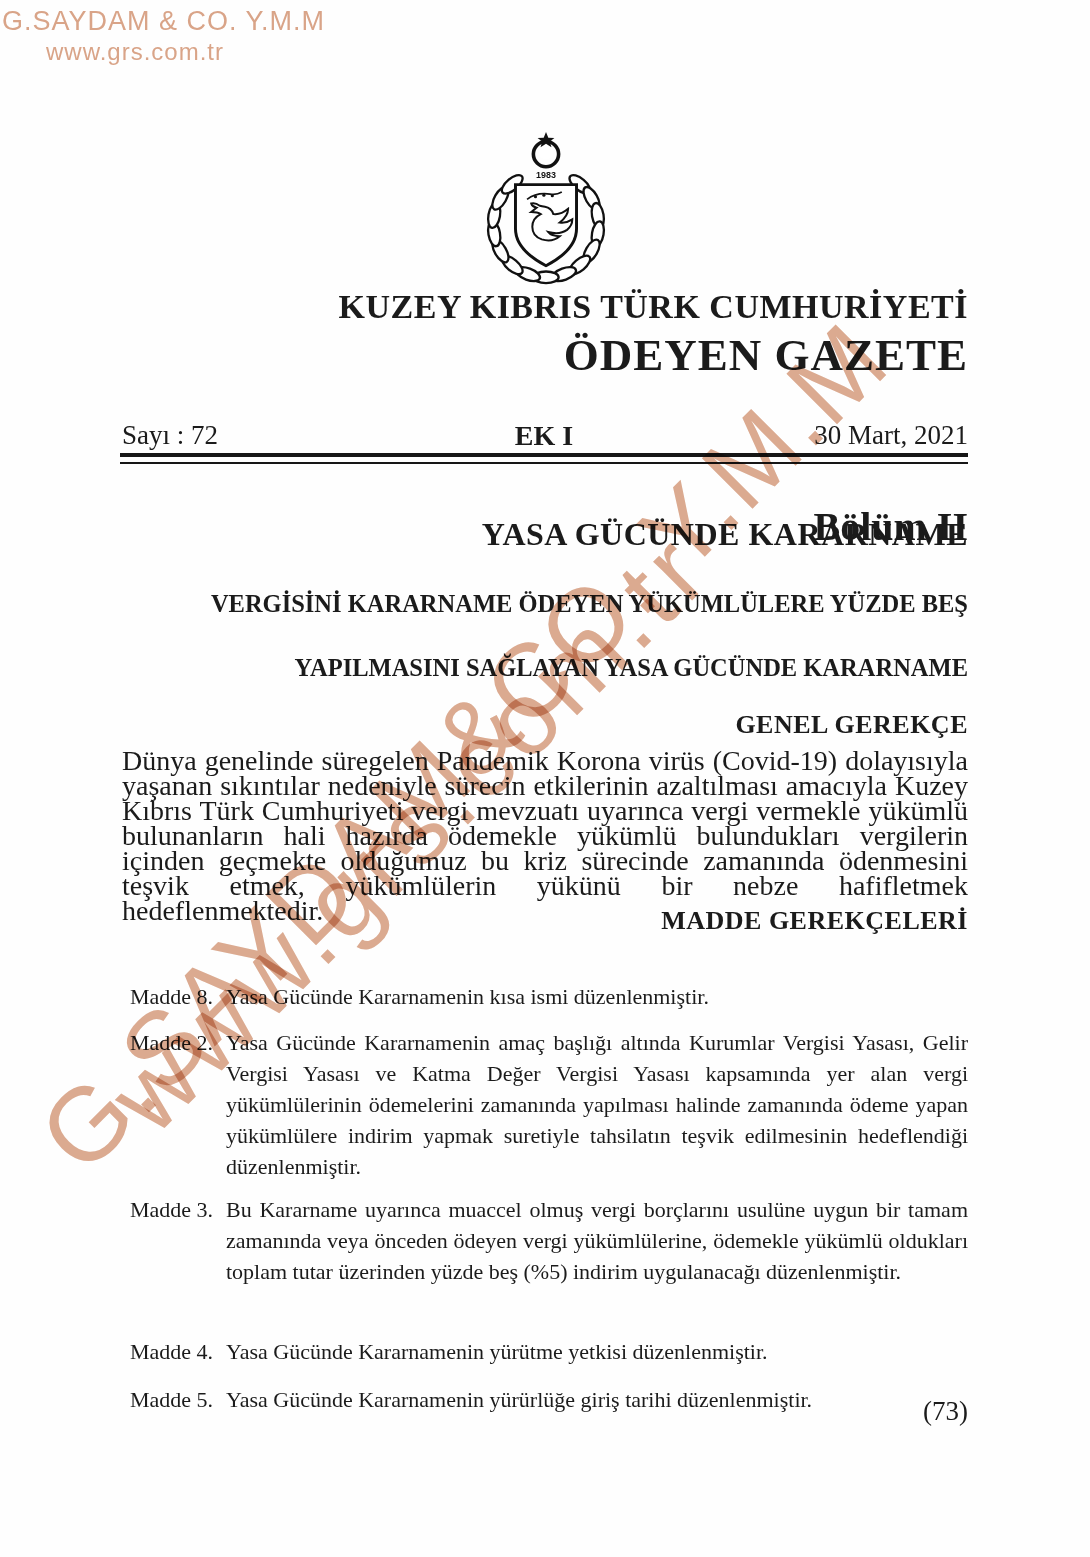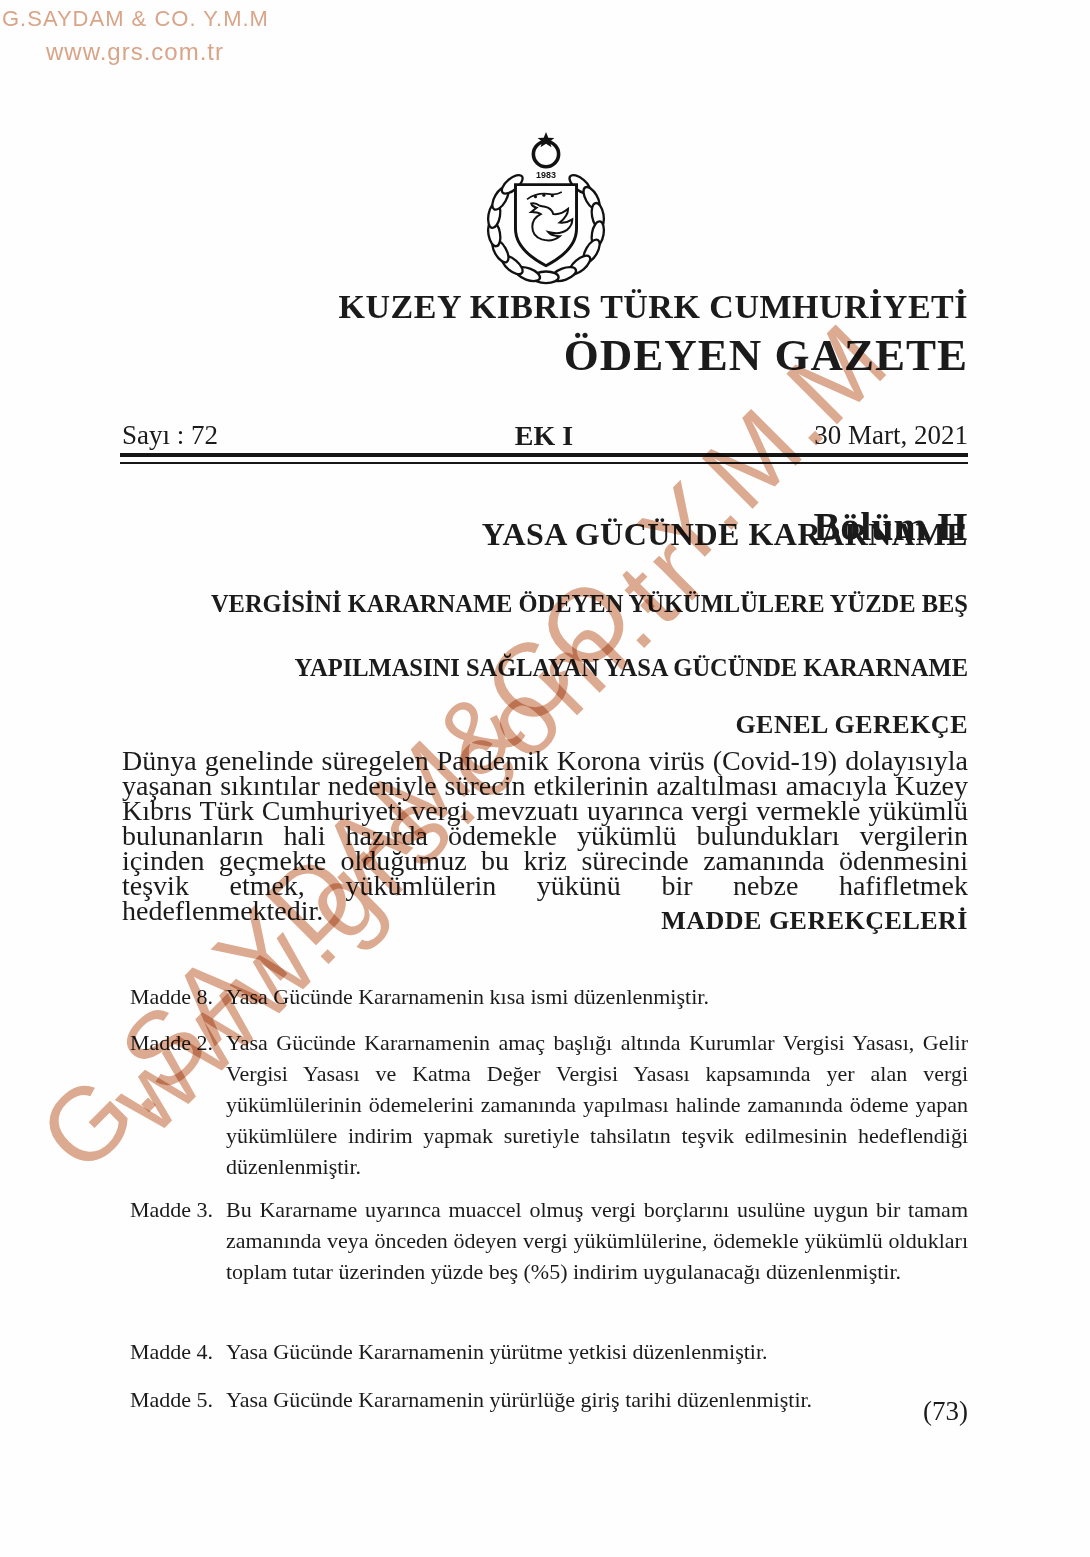--- a/index.html
+++ b/index.html
@@ -3,21 +3,21 @@
 <meta charset="utf-8">
 <style>
   html,body{margin:0;padding:0;}
   body{width:1090px;height:1557px;background:#ffffff;position:relative;overflow:hidden;
        font-family:"Liberation Serif", serif;color:#1b1b1b;}
   .page{position:absolute;inset:0;background:#fefefe;}
 
   
   .wm{position:absolute;font-family:"Liberation Sans", sans-serif;color:#d9a488;
       white-space:nowrap;z-index:5;}
-  .wm-corner-1{left:2px;top:6px;font-size:22px;letter-spacing:1px;}
+  .wm-corner-1{left:2px;top:6px;font-size:27px;letter-spacing:1px;}
   .wm-corner-2{left:46px;top:38px;font-size:24px;letter-spacing:1px;}
   .wm-diag{font-size:104px;line-height:1;transform-origin:0 100%;
            transform:rotate(-45deg);mix-blend-mode:multiply;opacity:.92;}
   .wm-diag-1{left:95px;top:1085px;letter-spacing:2px;}
   .wm-diag-2{left:165px;top:1046px;letter-spacing:6px;}
 
   
   .abs{position:absolute;}
   .center-col{left:120px;width:848px;text-align:right;}
   .b{font-weight:bold;}

